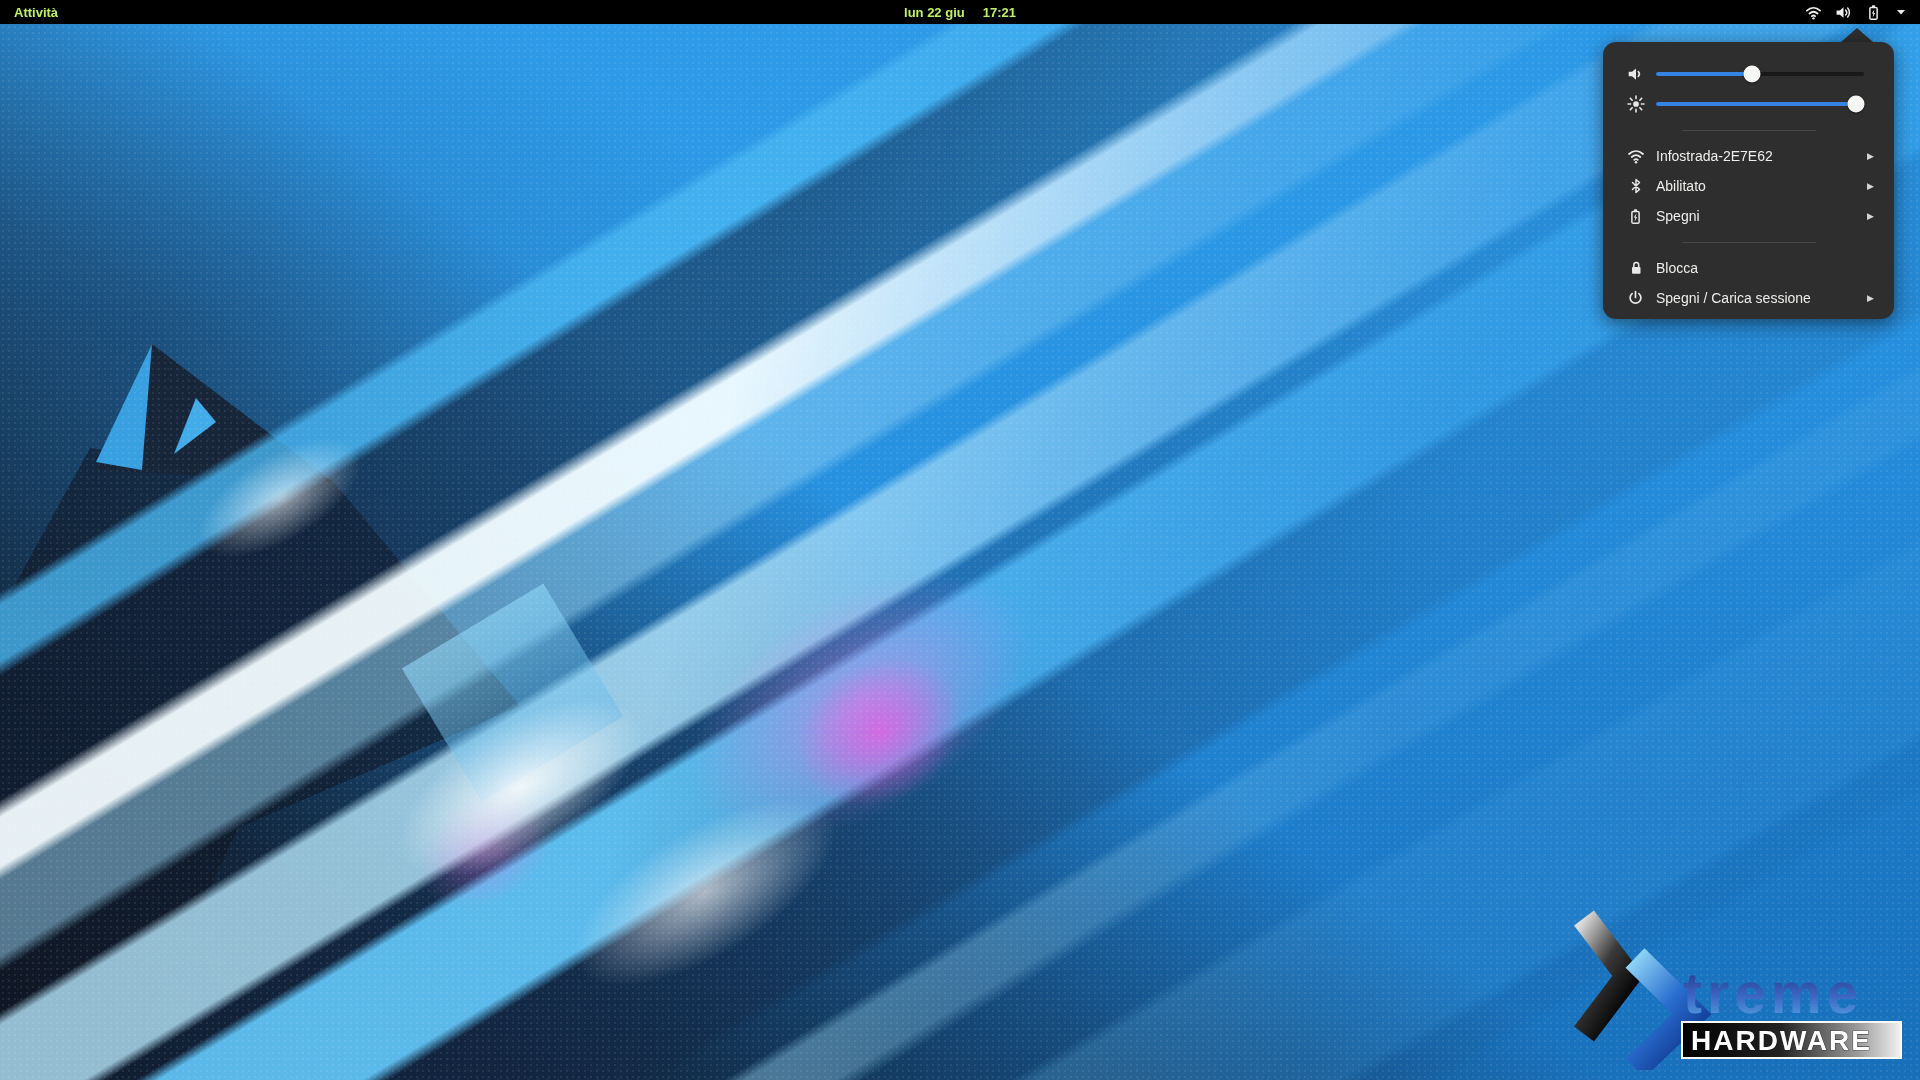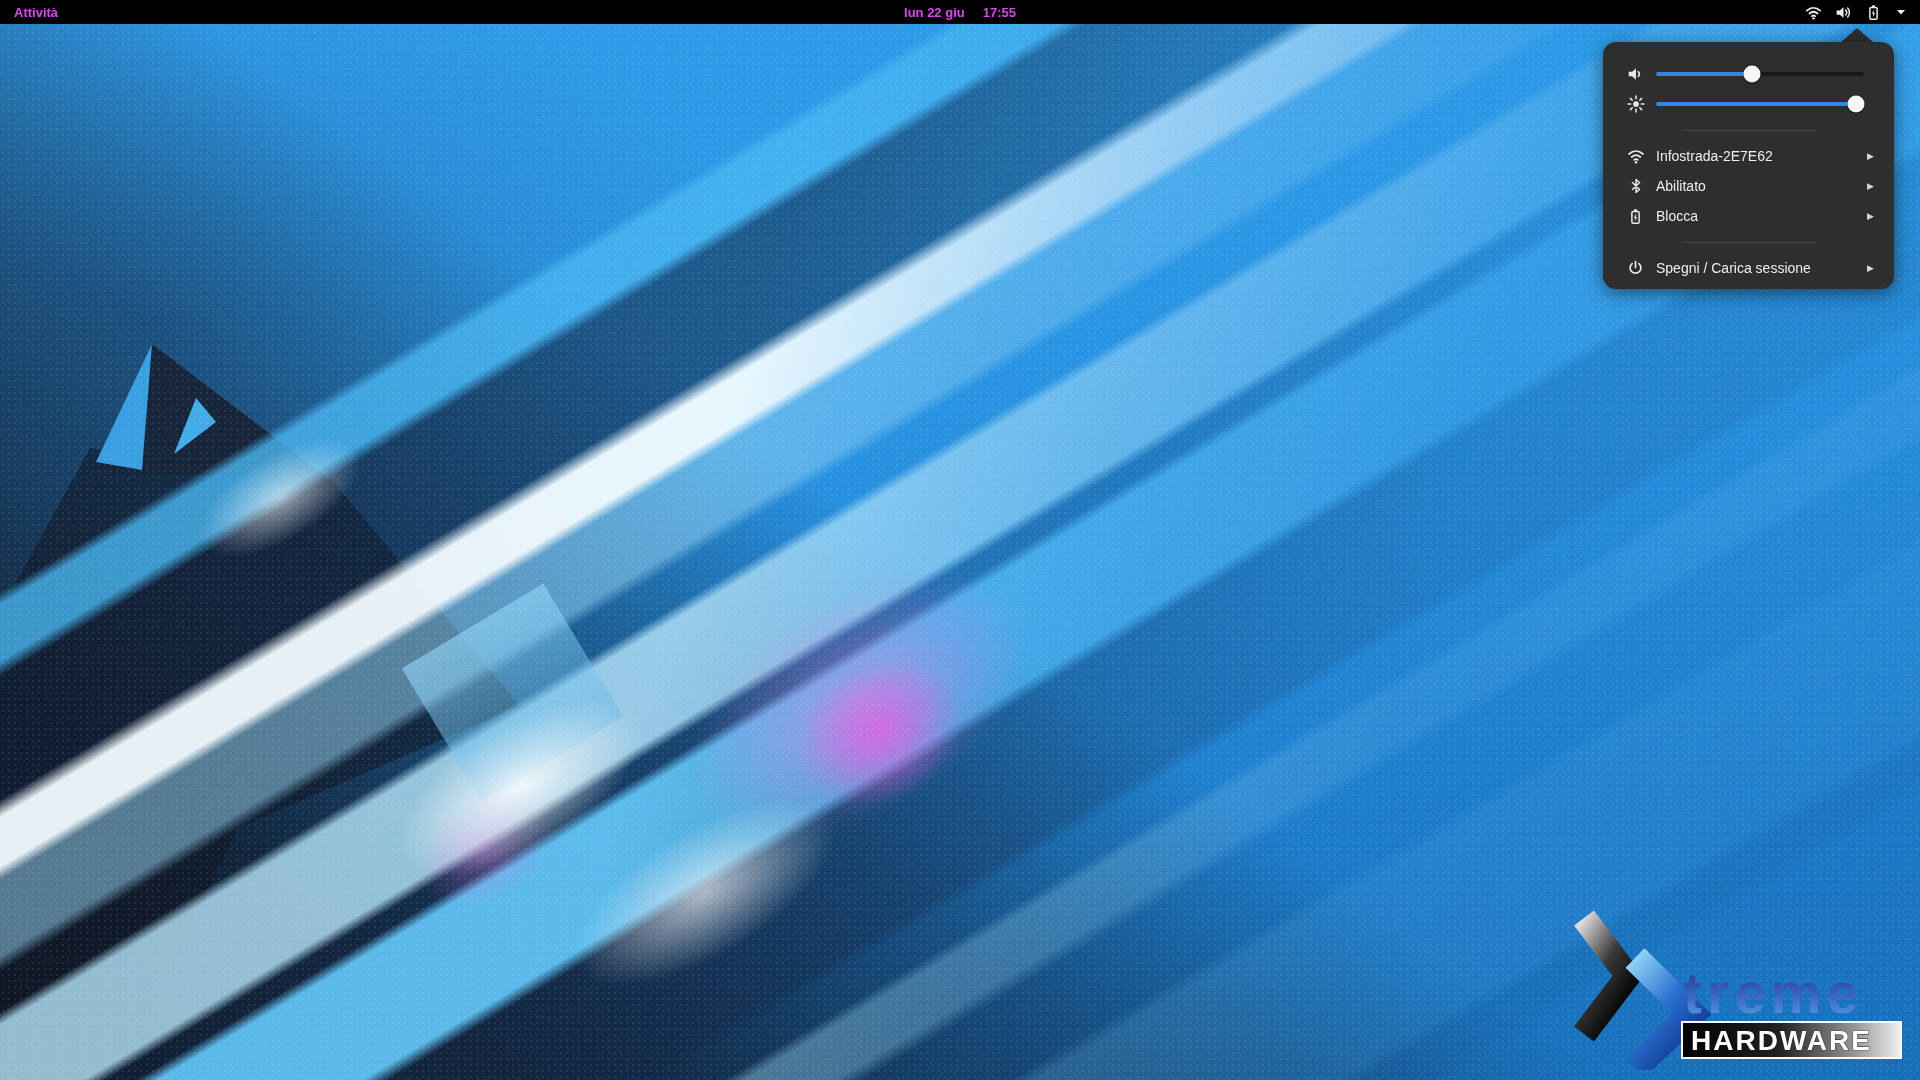--- a/index.html
+++ b/index.html
@@ -63,21 +63,21 @@
       radial-gradient(rgba(255,255,255,.16) .8px,rgba(255,255,255,0) 1.4px),
       radial-gradient(rgba(210,245,255,.10) .8px,rgba(210,245,255,0) 1.4px);
     background-size:6px 6px,10px 10px;background-position:0 0,3px 4px;}
   .noise{position:absolute;inset:0;opacity:.06;}
 
   
   .logo{position:absolute;left:1572px;top:910px;width:340px;height:160px;}
 
   
   .topbar{position:absolute;left:0;top:0;width:1920px;height:24px;background:#000;
-    display:flex;align-items:center;color:#d946ef;font-size:13px;font-weight:700;z-index:20;}
+    display:flex;align-items:center;color:#bef264;font-size:13px;font-weight:700;z-index:20;}
   .activities{padding:0 14px;height:100%;display:flex;align-items:center;cursor:default;}
   .clock{position:absolute;left:50%;transform:translateX(-50%);display:flex;gap:18px;align-items:center;}
   .tray{position:absolute;right:0;top:0;height:24px;display:flex;align-items:center;gap:13px;padding:0 13px;}
   .tray svg{display:block;}
 
   
   .menu-arrow{position:absolute;left:1841px;top:28px;width:0;height:0;z-index:21;
     border-left:16px solid transparent;border-right:16px solid transparent;border-bottom:14px solid #2e2e2e;}
   .menu{position:absolute;left:1603px;top:42px;width:291px;background:#2e2e2e;border-radius:13px;
     box-shadow:0 4px 18px rgba(0,0,0,.5);padding:17px 0 6px 0;z-index:21;color:#eeeeec;font-size:14px;}
@@ -154,21 +154,21 @@
       <text x="119" y="140" font-family="Liberation Sans, sans-serif" font-size="28" font-weight="bold" letter-spacing="2" fill="#ffffff" stroke="#1a1a1a" stroke-width="0.7" paint-order="stroke">HARDWARE</text>
     </svg>
   </div>
 
   <div class="topbar">
     <div class="activities">
       <span>Attività</span>
     </div>
     <div class="clock">
       <span>lun 22 giu</span>
-      <span>17:55</span>
+      <span>17:21</span>
     </div>
     <div class="tray">
       <span class="mi">
         <svg width="17" height="17" viewBox="0 0 16 16" fill="none" stroke="#eeeeec" stroke-width="1.7" stroke-linecap="round">
           <path d="M1.8 6.2C5.6 2.8 10.4 2.8 14.2 6.2"></path>
             <path d="M4.2 8.9C6.5 6.9 9.5 6.9 11.8 8.9"></path>
           <path d="M6.5 11.4C7.4 10.7 8.6 10.7 9.5 11.4"></path>
             <circle cx="8" cy="13.5" r="1.1" fill="#eeeeec" stroke="none"></circle>
         </svg>
       </span>
@@ -253,29 +253,38 @@
     </div>
 
     <div class="menu-item">
       <span class="mi">
         <svg width="17" height="17" viewBox="0 0 16 16">
           <rect x="4.6" y="3.2" width="6.8" height="11.2" rx="1.2" fill="none" stroke="#e8e8e8" stroke-width="1.4"></rect>
           <rect x="6.6" y="1.2" width="2.8" height="1.6" rx="0.5" fill="#e8e8e8"></rect>
           <polygon points="8.8,5.2 6.4,9 7.8,9 7.2,12.6 9.6,8.4 8.2,8.4" fill="#e8e8e8"></polygon>
         </svg>
       </span>
-      <span class="lbl">Blocca</span>
+      <span class="lbl">Spegni</span>
       <span class="sub-arrow">▶</span>
     </div>
 
     <div class="menu-sep">
         <div></div>
       </div>
 
 
+    <div class="menu-item">
+      <span class="mi">
+        <svg width="16" height="16" viewBox="0 0 16 16">
+          <rect x="4" y="7" width="8.5" height="6.8" rx="1" fill="#e8e8e8"></rect>
+          <path d="M5.8 7V4.9a2.45 2.45 0 0 1 4.9 0V7" fill="none" stroke="#e8e8e8" stroke-width="1.5"></path>
+        </svg>
+      </span>
+      <span class="lbl">Blocca</span>
+    </div>
 
     <div class="menu-item">
       <span class="mi">
         <svg width="17" height="17" viewBox="0 0 17 17" fill="none" stroke="#e8e8e8" stroke-width="1.7" stroke-linecap="round">
           <path d="M8.5 1.5v6"></path>
             <path d="M5.1 3.6a5.4 5.4 0 1 0 6.8 0"></path>
         </svg>
       </span>
       <span class="lbl">Spegni / Carica sessione</span>
       <span class="sub-arrow">▶</span>

